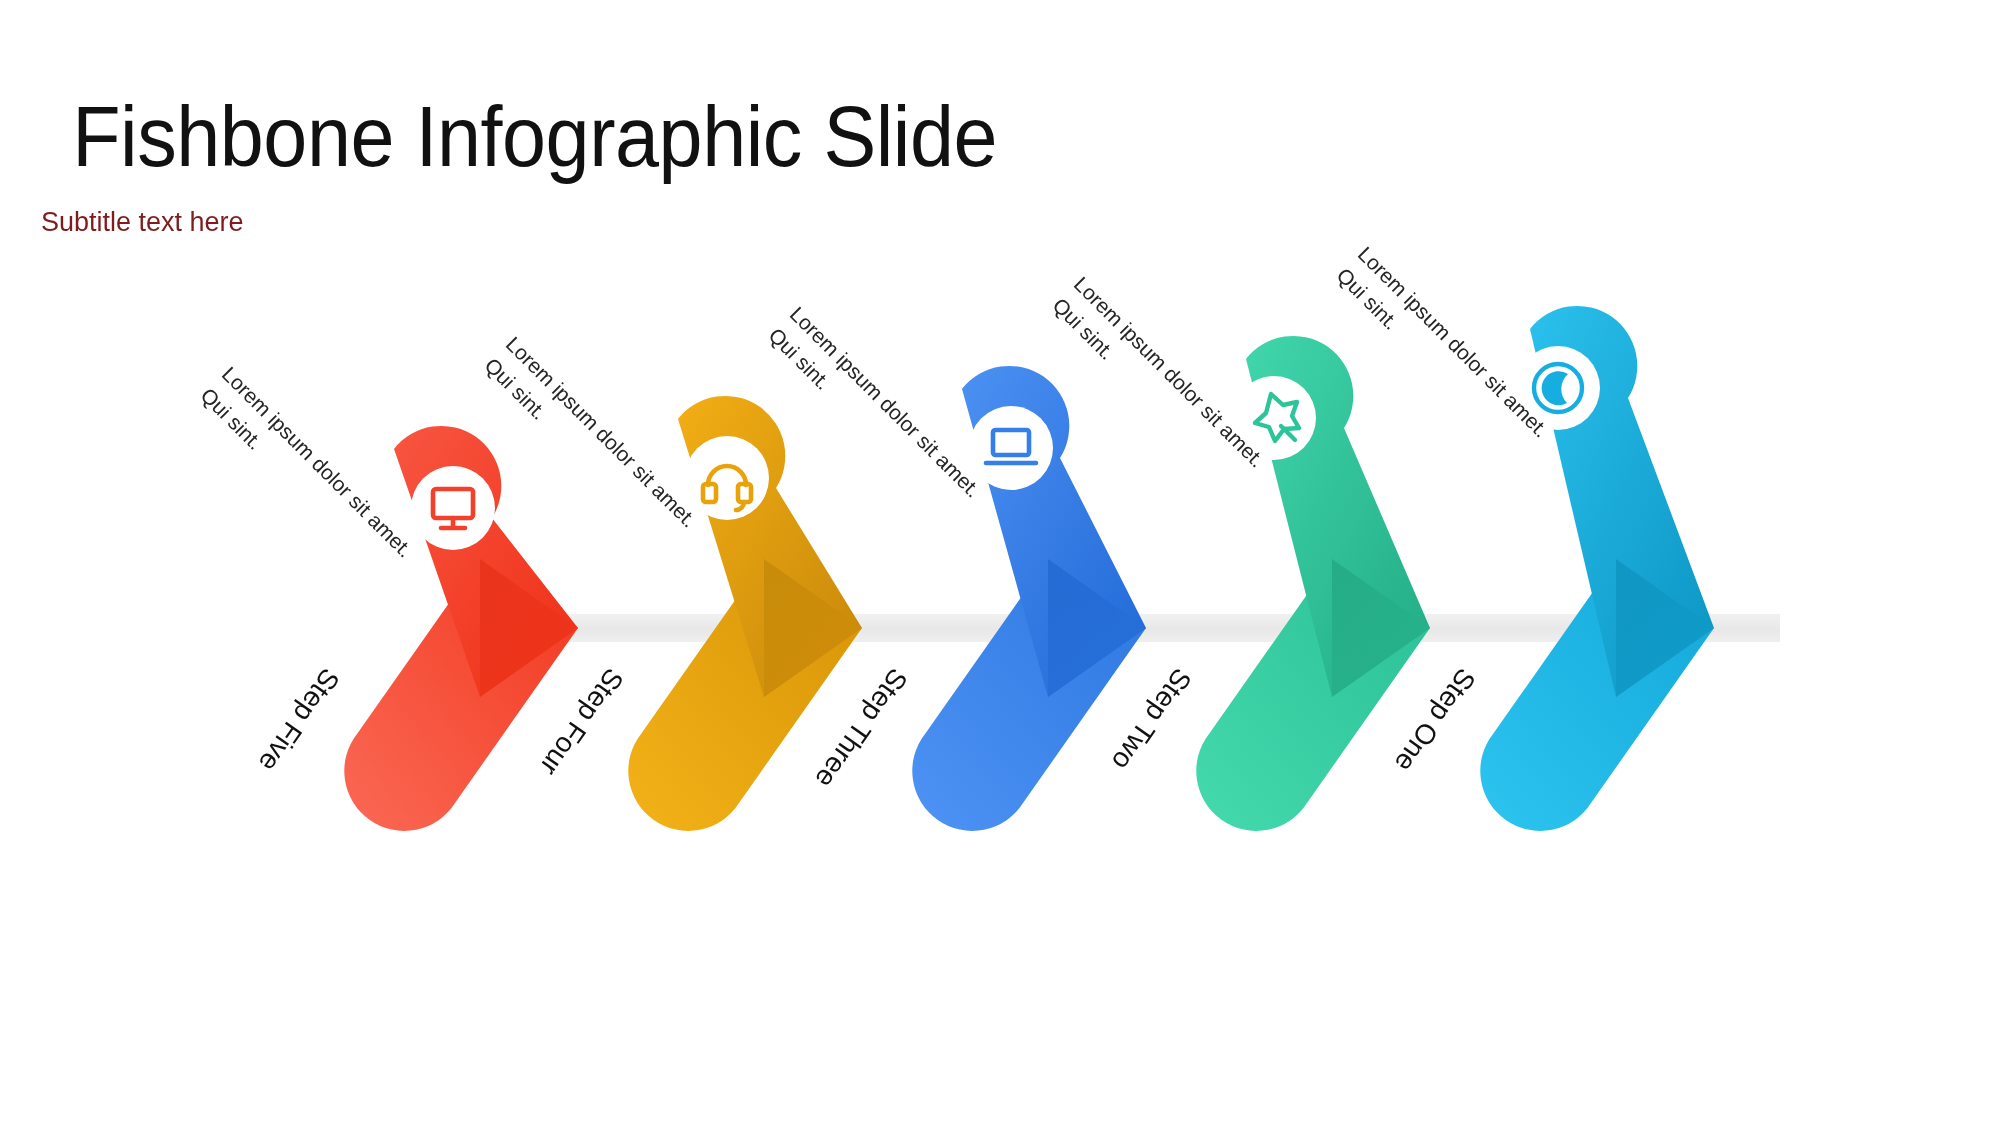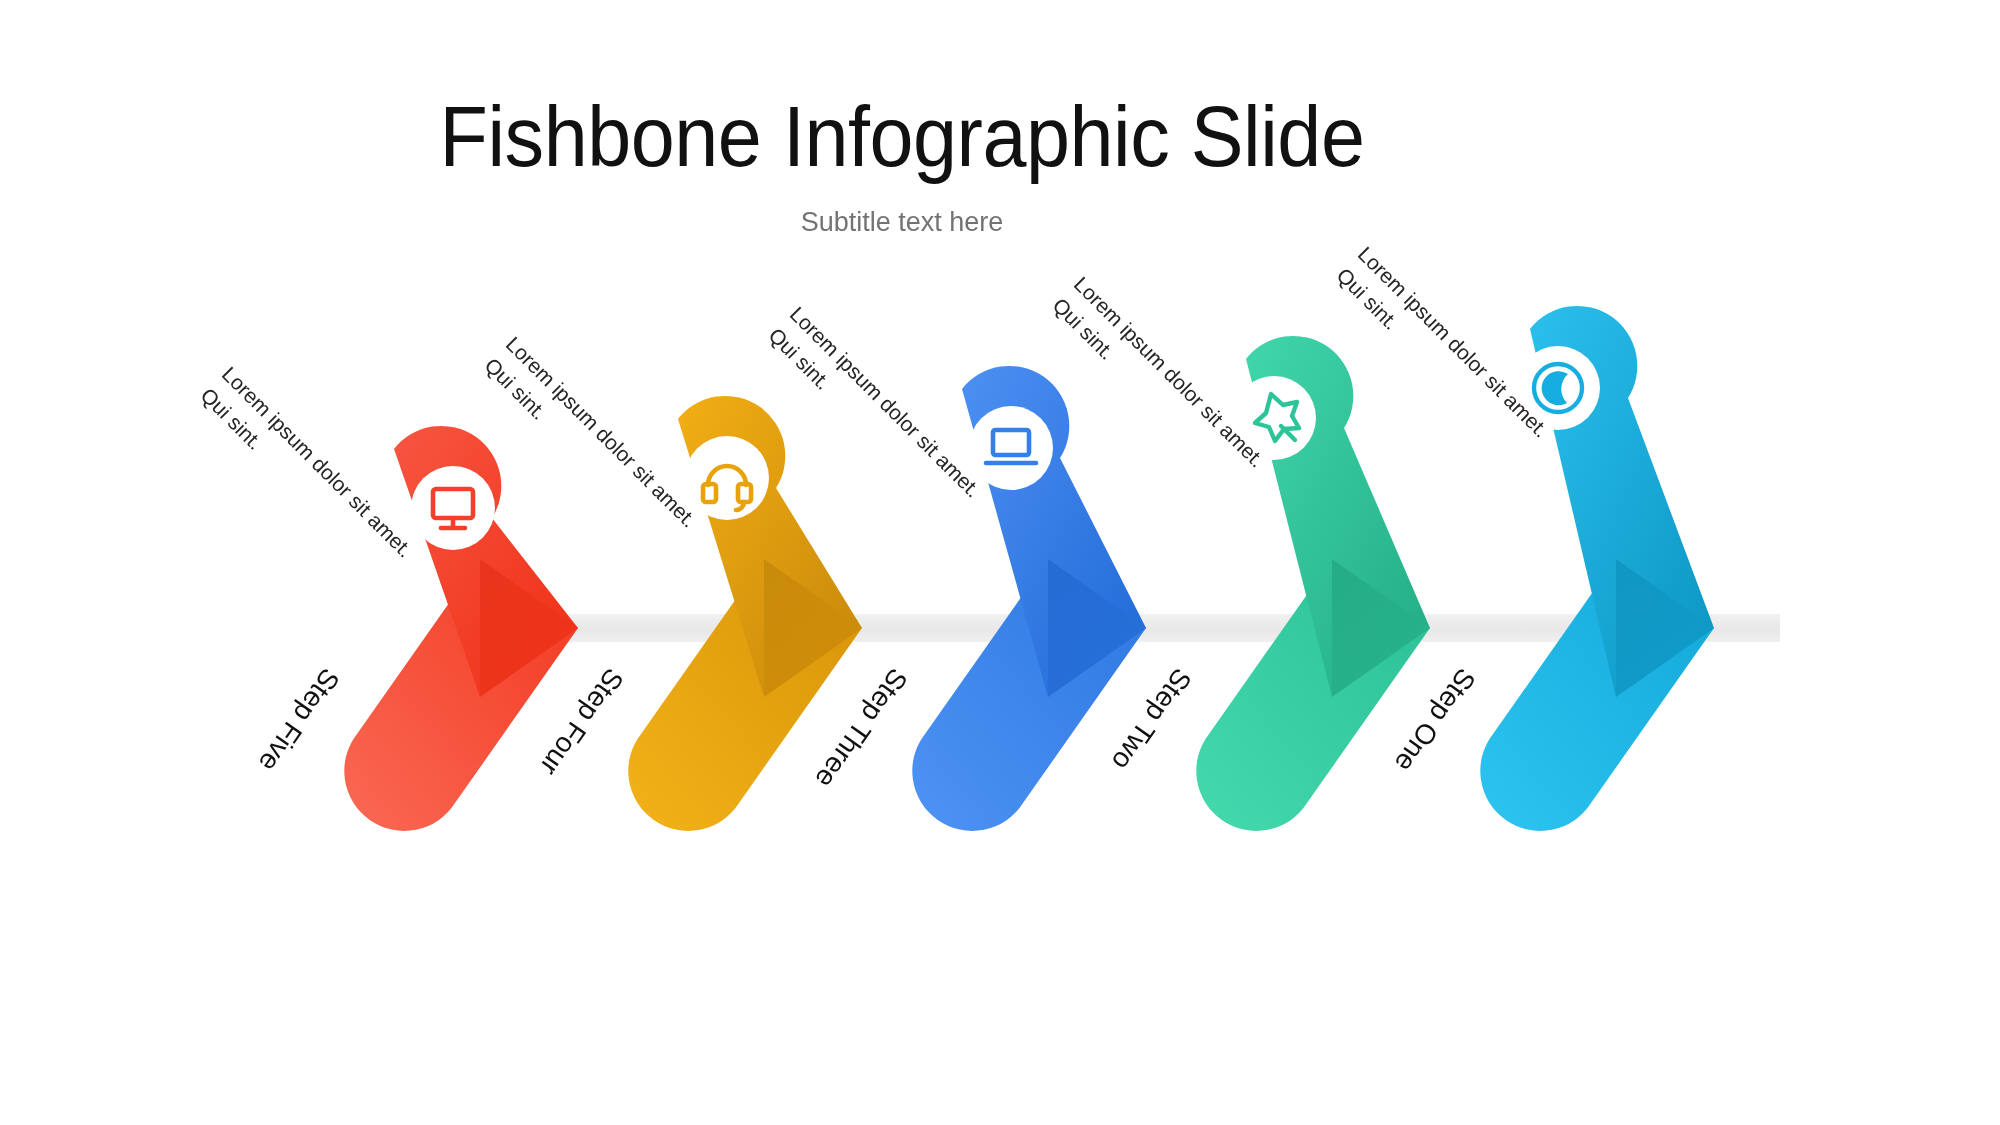--- a/index.html
+++ b/index.html
@@ -22,41 +22,41 @@
     height: 1125px;
     background: #ffffff;
   }
 
   
   .header {
     position: absolute;
     left: 0;
     top: 88px;
     width: 1804px;
-    text-align: center;
   }
   .slide-title {
     font-family: "Liberation Sans", sans-serif;
     font-size: 86px;
     line-height: 96px;
     font-weight: 400;
     color: #111111;
     letter-spacing: -0.5px;
     transform: scaleX(0.92);
     transform-origin: center center;
     white-space: nowrap;
   }
   .slide-subtitle {
     margin-top: 22px;
     font-family: "Liberation Sans", sans-serif;
     font-size: 27px;
     line-height: 32px;
     font-weight: 400;
-    color: #737373;
+    color: #7f1d1d;
     white-space: nowrap;
+    margin-left: 41px;
   }
 
   
   .diagram {
     position: absolute;
     left: 0;
     top: 0;
     width: 2000px;
     height: 1125px;
   }

